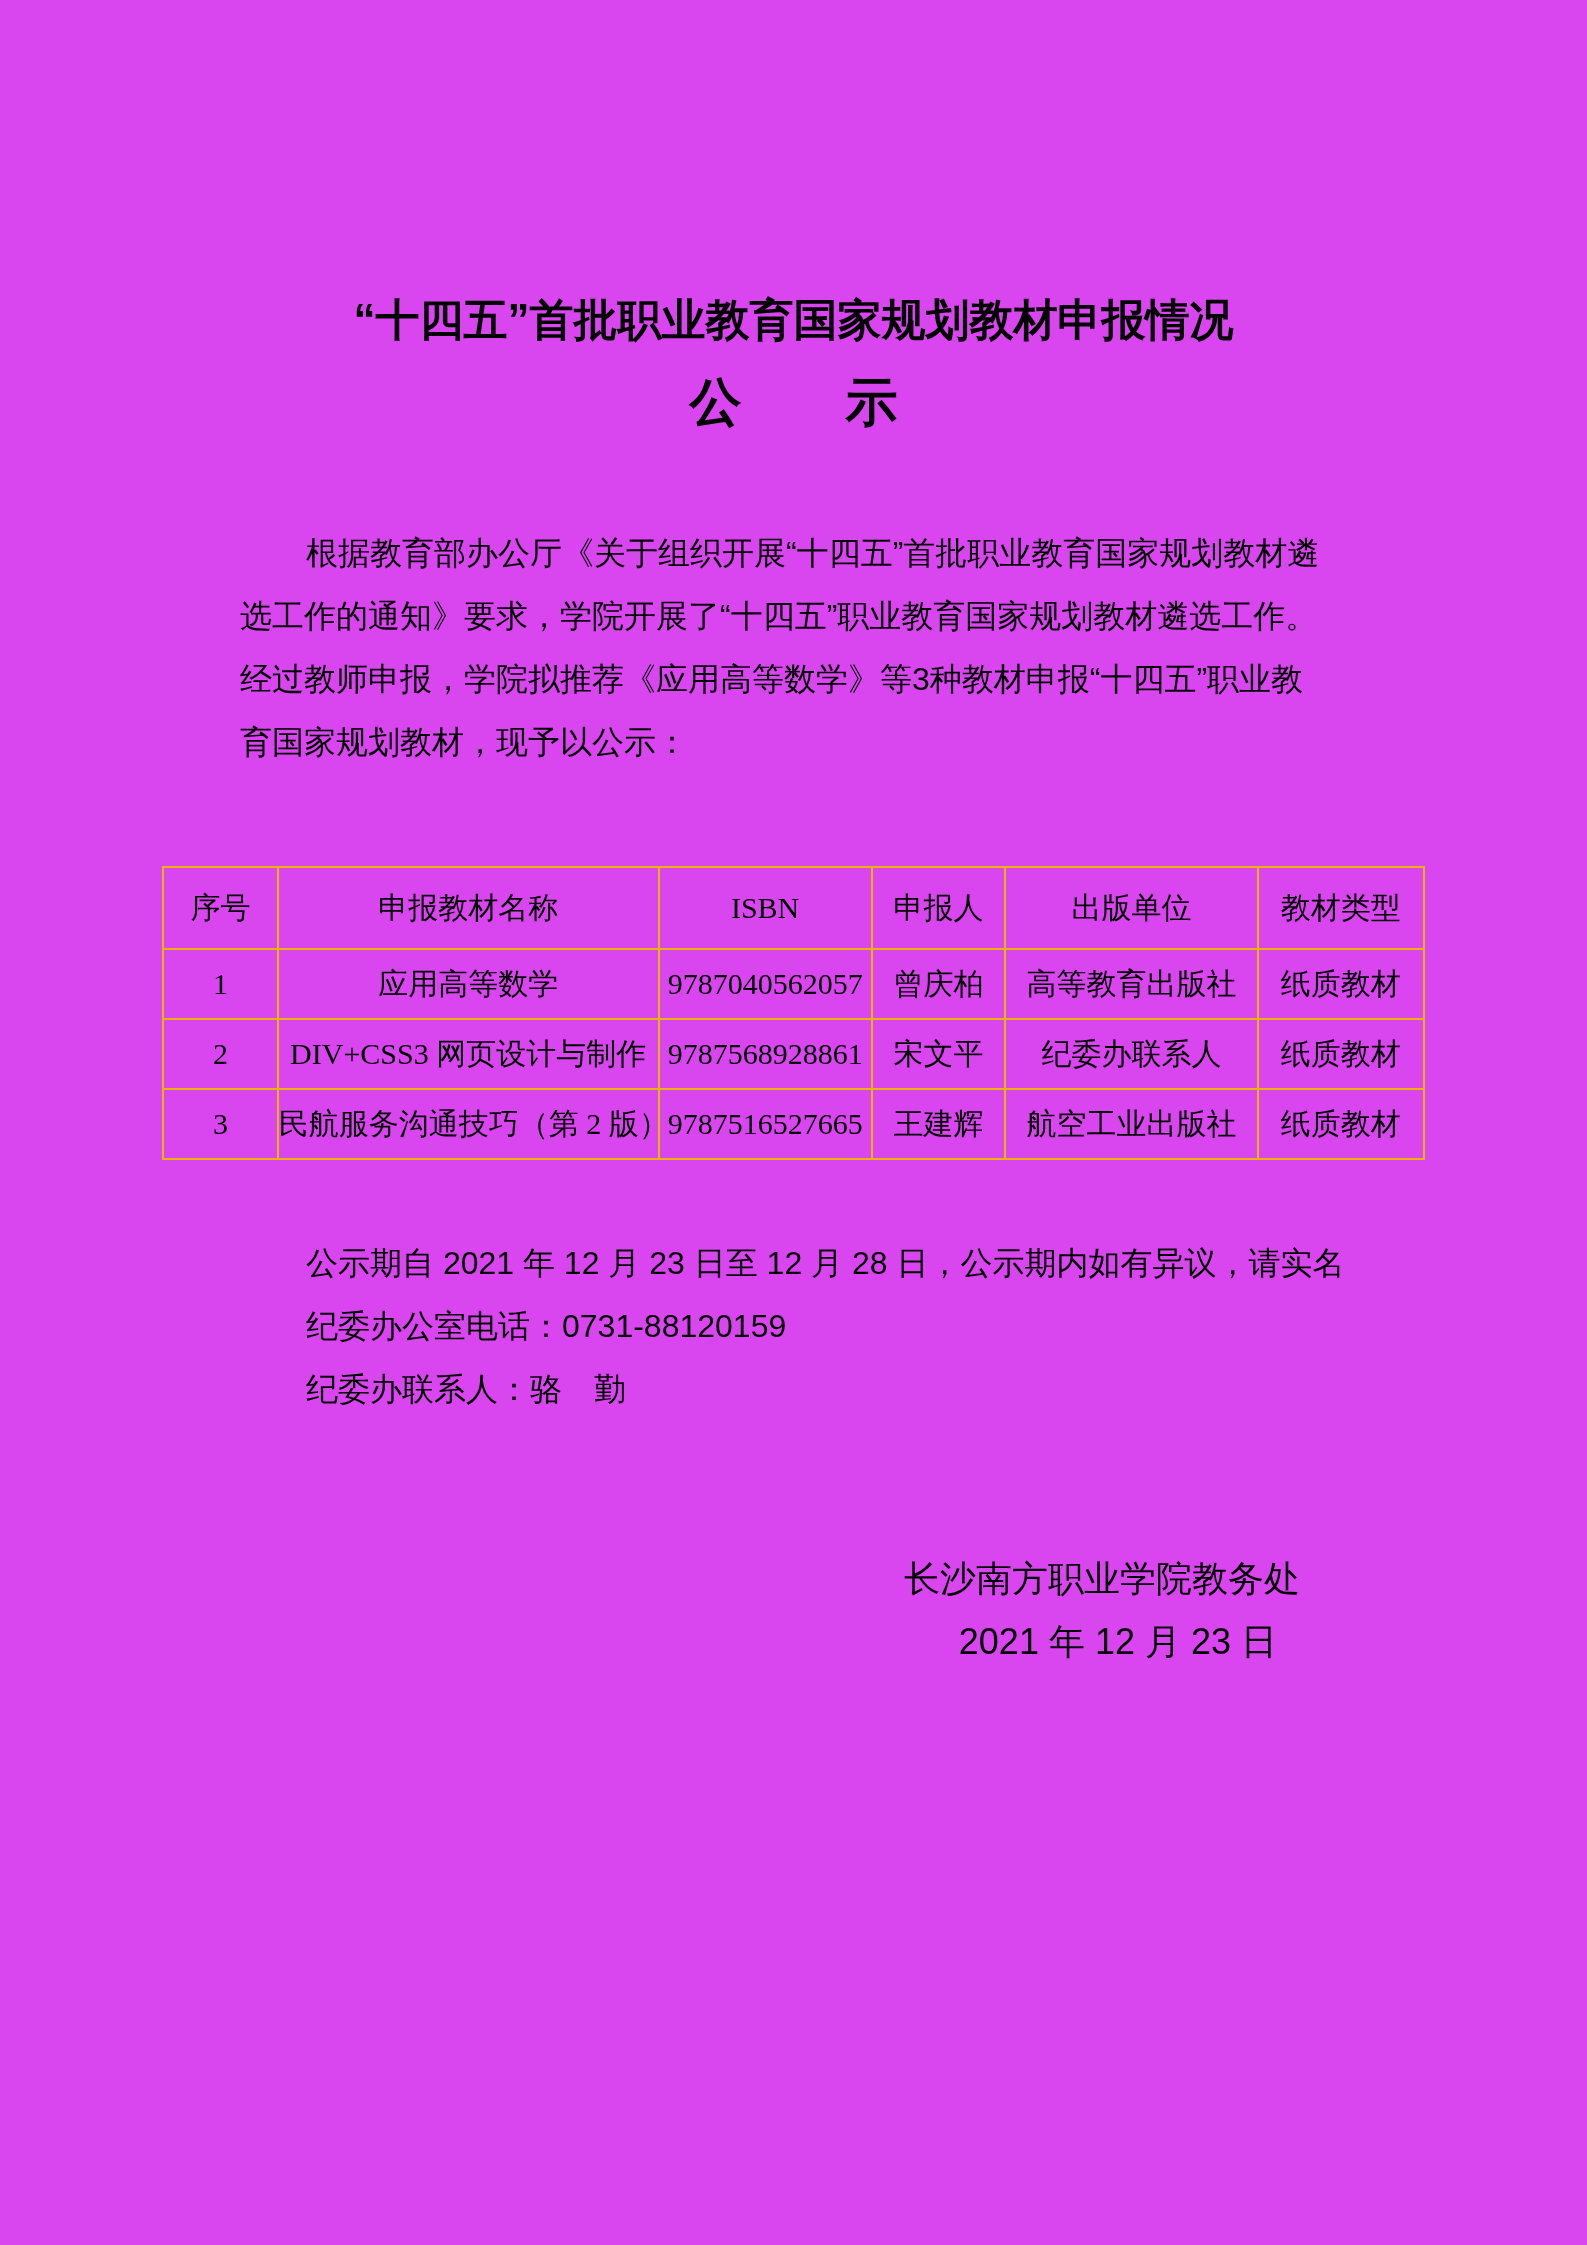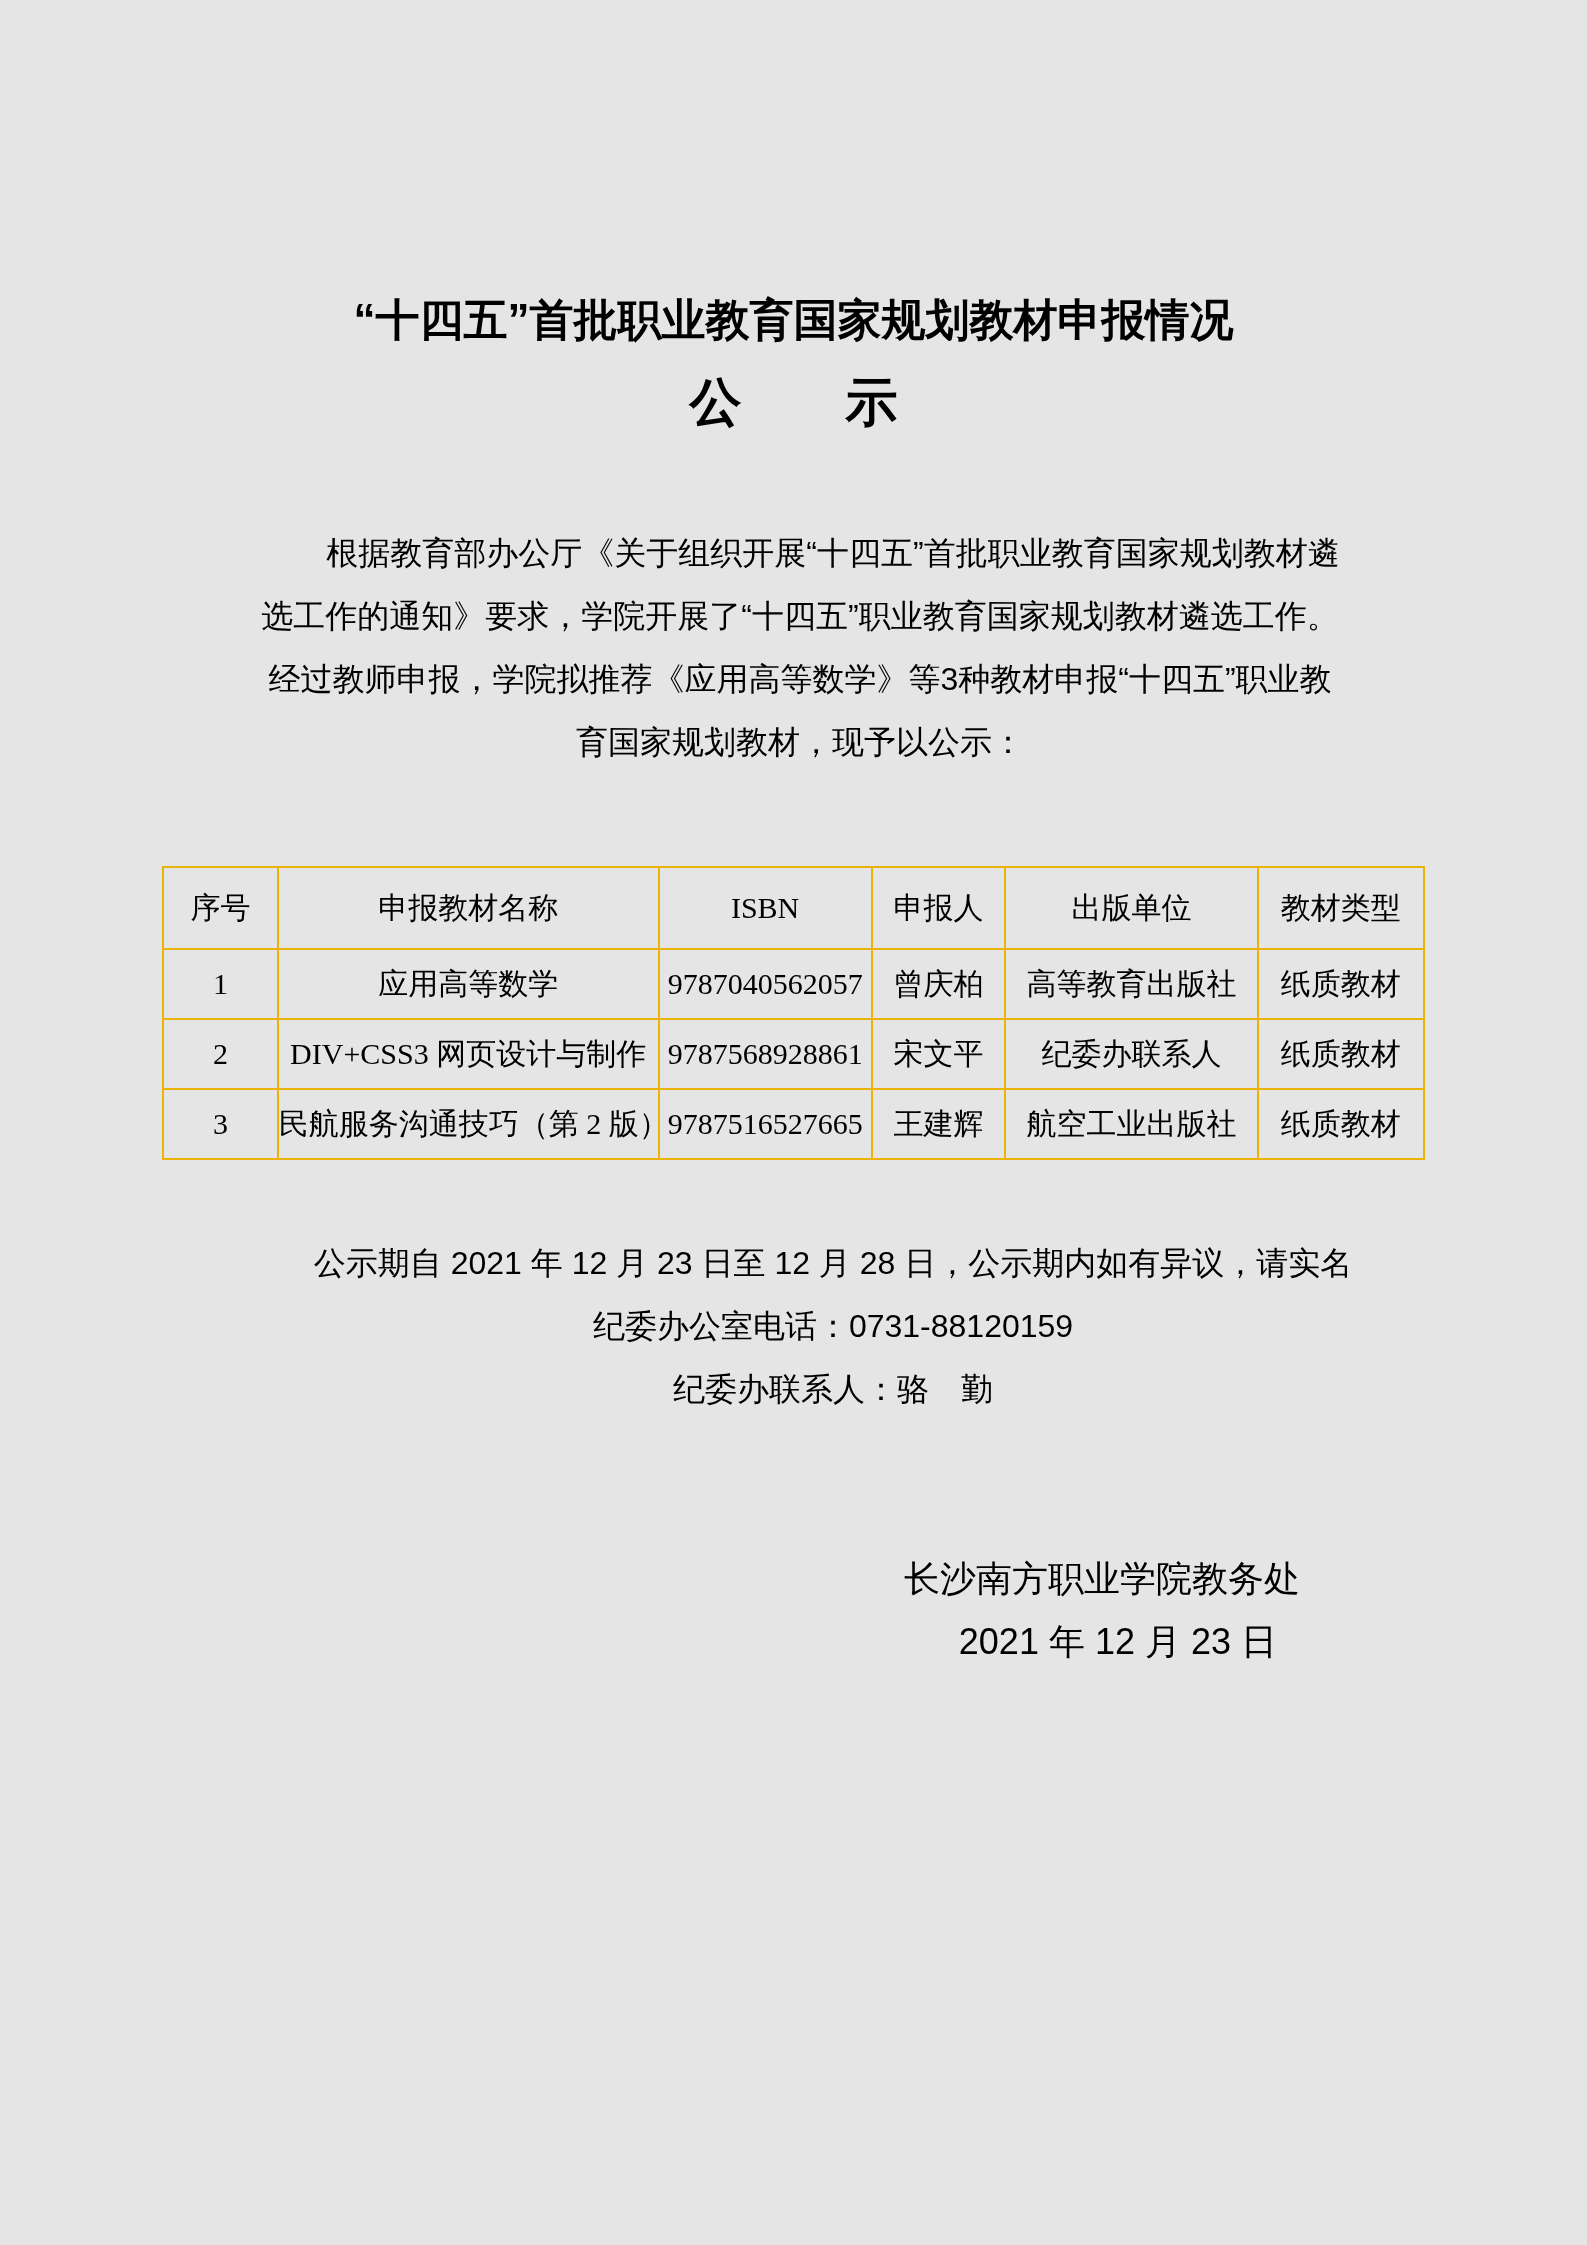--- a/index.html
+++ b/index.html
@@ -2,21 +2,21 @@
 <html><head>
 <meta charset="utf-8">
 <style>
   * { margin:0; padding:0; box-sizing:border-box; }
   html,body { background:#ffffff; }
   .page {
     position:relative;
     width:1587px;
     height:2245px;
     margin:0 auto;
-    background:#e5e5e5;
+    background:#d946ef;
     color:#000000;
     font-family:"Liberation Sans","DejaVu Sans",sans-serif;
     overflow:hidden;
   }
   .doc-title {
     padding-top:279px;
     font-size:44px;
     line-height:82px;
     font-weight:bold;
     text-align:center;
@@ -27,21 +27,20 @@
     line-height:82px;
     font-weight:bold;
     text-align:center;
     white-space:nowrap;
   }
   .para {
     margin-left:240px;
     margin-right:227px;
     font-size:32px;
     line-height:63px;
-    text-align:center;
   }
   .para .line { white-space:nowrap; }
   .para .indent { text-indent:66px; }
   .para-intro { margin-top:79px; }
   .doc-table {
     width:1263px;
     margin:92px 162px 0 162px;
     border-collapse:collapse;
     table-layout:fixed;
     font-family:"Liberation Serif","DejaVu Serif",serif;

